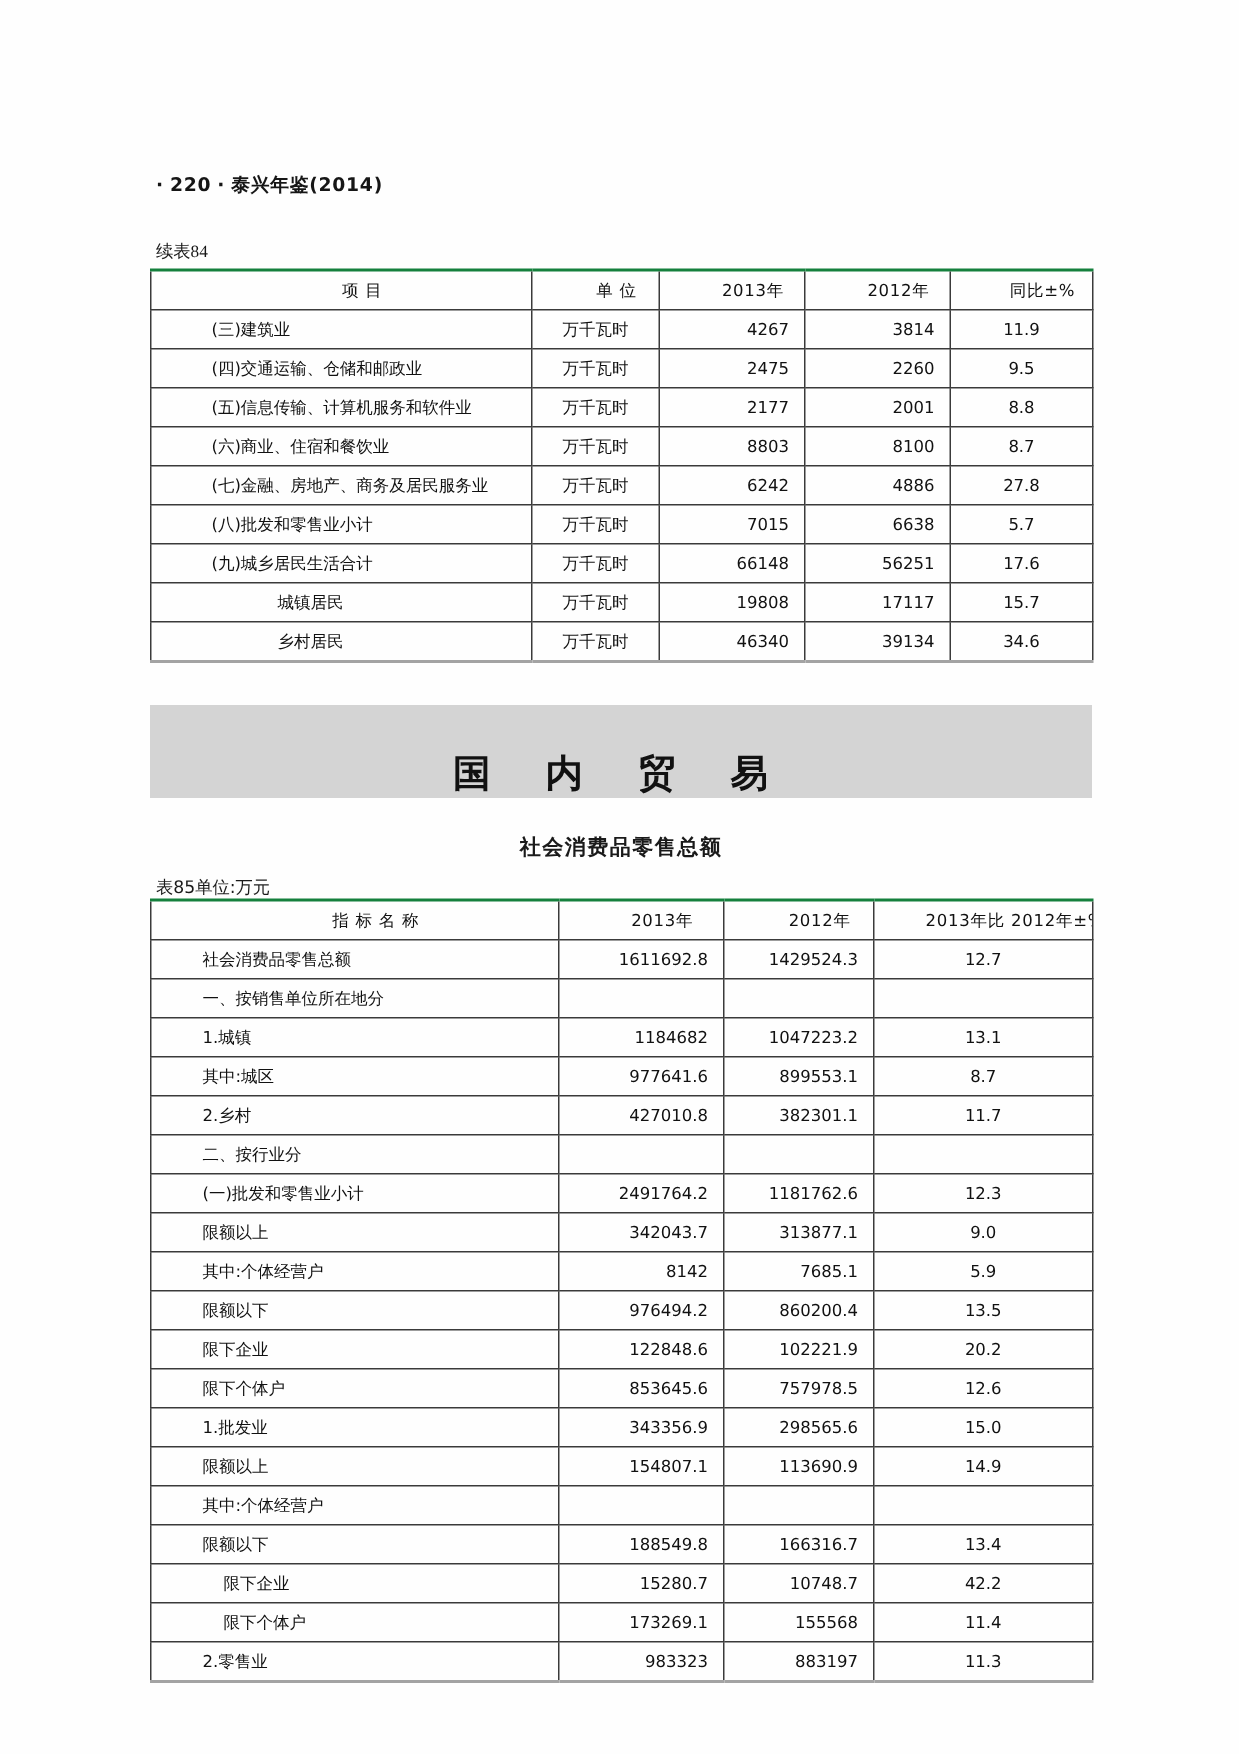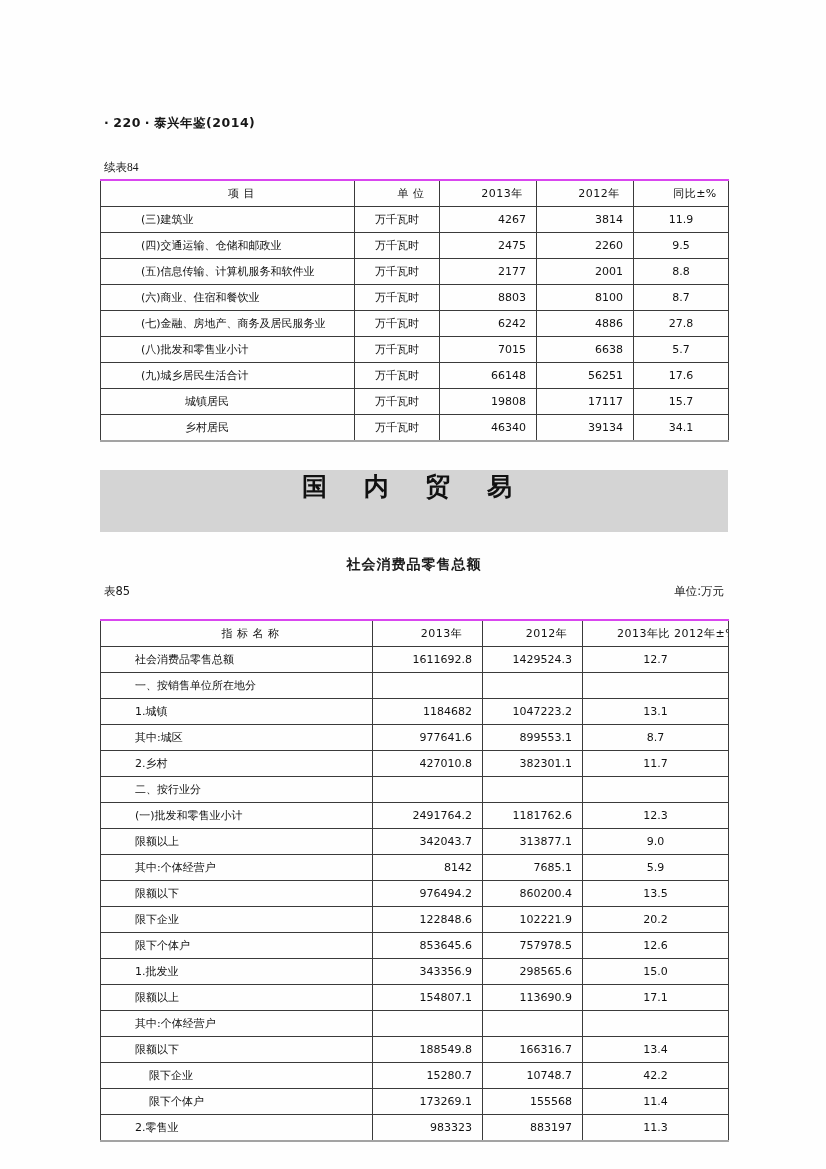--- a/index.html
+++ b/index.html
@@ -51,21 +51,21 @@
     table-layout: fixed;
   }
   table td, table th {
     border: 1px solid #3a3a3a;
     font-size: 11px;
     font-weight: normal;
     padding: 0;
     height: 25px;
     color: #111;
   }
-  .tbl-top td, .tbl-top th { border-top: 2px solid #d946ef; padding-left: 28px; }
+  .tbl-top td, .tbl-top th { border-top: 2px solid #15803d; padding-left: 28px; }
   .tbl-bottom-row td { border-bottom: 2px solid #a3a3a3; }
 
   .cell-inner {
     padding: 0 6px;
     line-height: 25px;
     white-space: nowrap;
     overflow: hidden;
   }
   .c-center { text-align: center; }
   .c-right  { text-align: right; padding-right: 10px; }
@@ -77,44 +77,43 @@
   .ind2 { padding-left: 58px; }
   .ind3 { padding-left: 22px; }
 
   
   .banner {
     margin-top: 28px;
     width: 628px;
     height: 62px;
     background: #d4d4d4;
     display: flex;
-    align-items: flex-start;
+    align-items: flex-end;
     justify-content: center;
   }
   .banner-text {
     font-size: 25px;
     font-weight: bold;
     letter-spacing: 14px;
     color: #111;
     font-family: "DejaVu Sans", "Liberation Sans", sans-serif;
   }
 
   .tbl-title {
     text-align: center;
     font-size: 14px;
     font-weight: bold;
     margin-top: 24px;
     margin-bottom: 10px;
     letter-spacing: 1px;
   }
   .tbl-meta {
     display: flex;
-    justify-content: space-between;
     font-size: 11.5px;
-    margin-bottom: 20px;
+    margin-bottom: 0;
     padding: 0 4px;
   }
 </style>
 </head>
 <body>
 
 <div class="page">
   <div class="content">
 
     <div class="page-header">
@@ -294,21 +293,21 @@
           <td>
               <div class="cell-inner c-center">万千瓦时</div>
             </td>
           <td>
               <div class="cell-inner c-right">46340</div>
             </td>
           <td>
               <div class="cell-inner c-right">39134</div>
             </td>
           <td>
-              <div class="cell-inner c-center">34.1</div>
+              <div class="cell-inner c-center">34.6</div>
             </td>
         </tr>
       </tbody>
     </table>
 
     <div class="banner">
       <div class="banner-text">国  内  贸  易</div>
     </div>
 
     <div class="tbl-title">社会消费品零售总额</div>
@@ -528,21 +527,21 @@
           <td>
               <div class="cell-inner c-left">限额以上</div>
             </td>
           <td>
               <div class="cell-inner c-right">154807.1</div>
             </td>
           <td>
               <div class="cell-inner c-right">113690.9</div>
             </td>
           <td>
-              <div class="cell-inner c-center">17.1</div>
+              <div class="cell-inner c-center">14.9</div>
             </td>
         </tr>
         <tr>
           <td>
               <div class="cell-inner c-left">其中:个体经营户</div>
             </td>
           <td>
               <div class="cell-inner c-right"></div>
             </td>
           <td>

